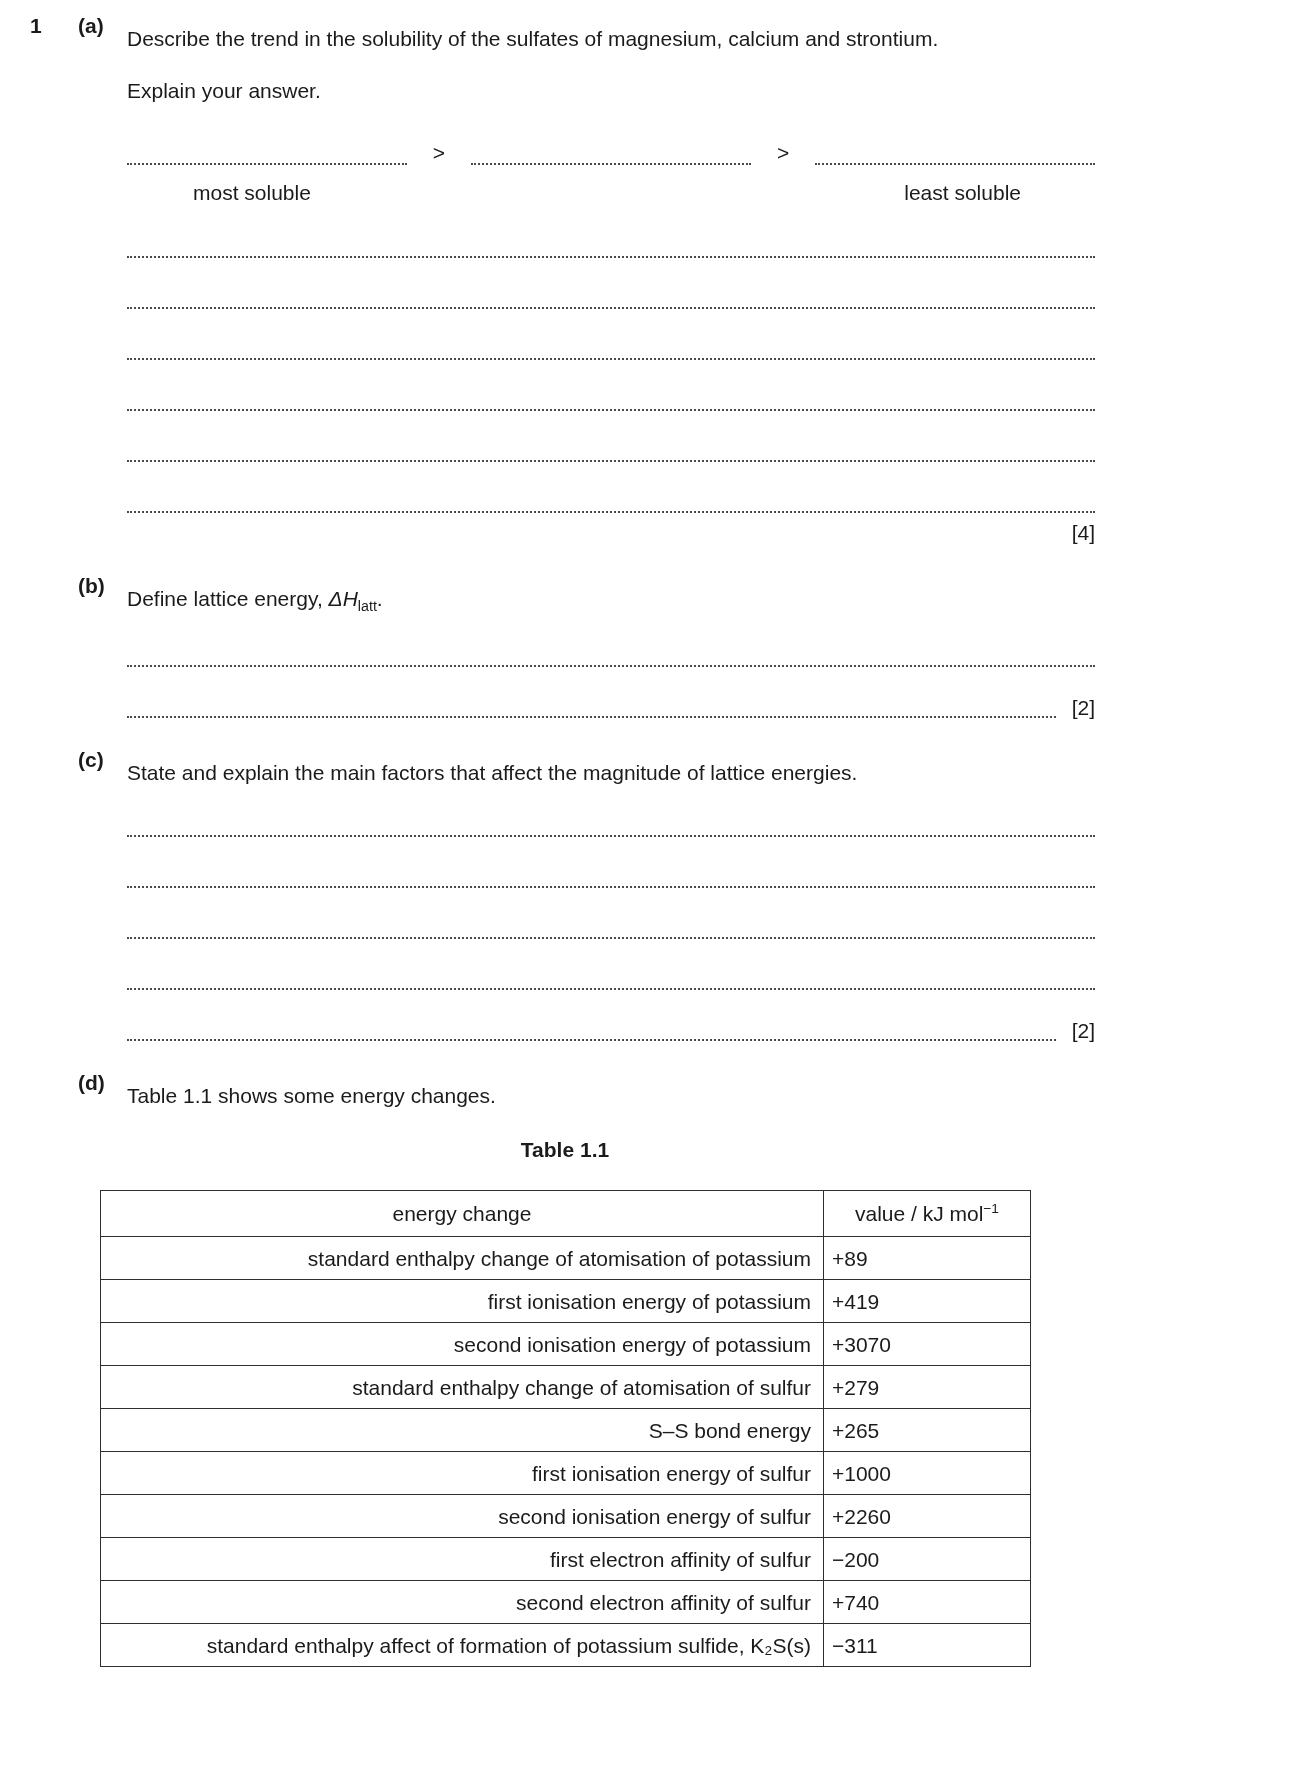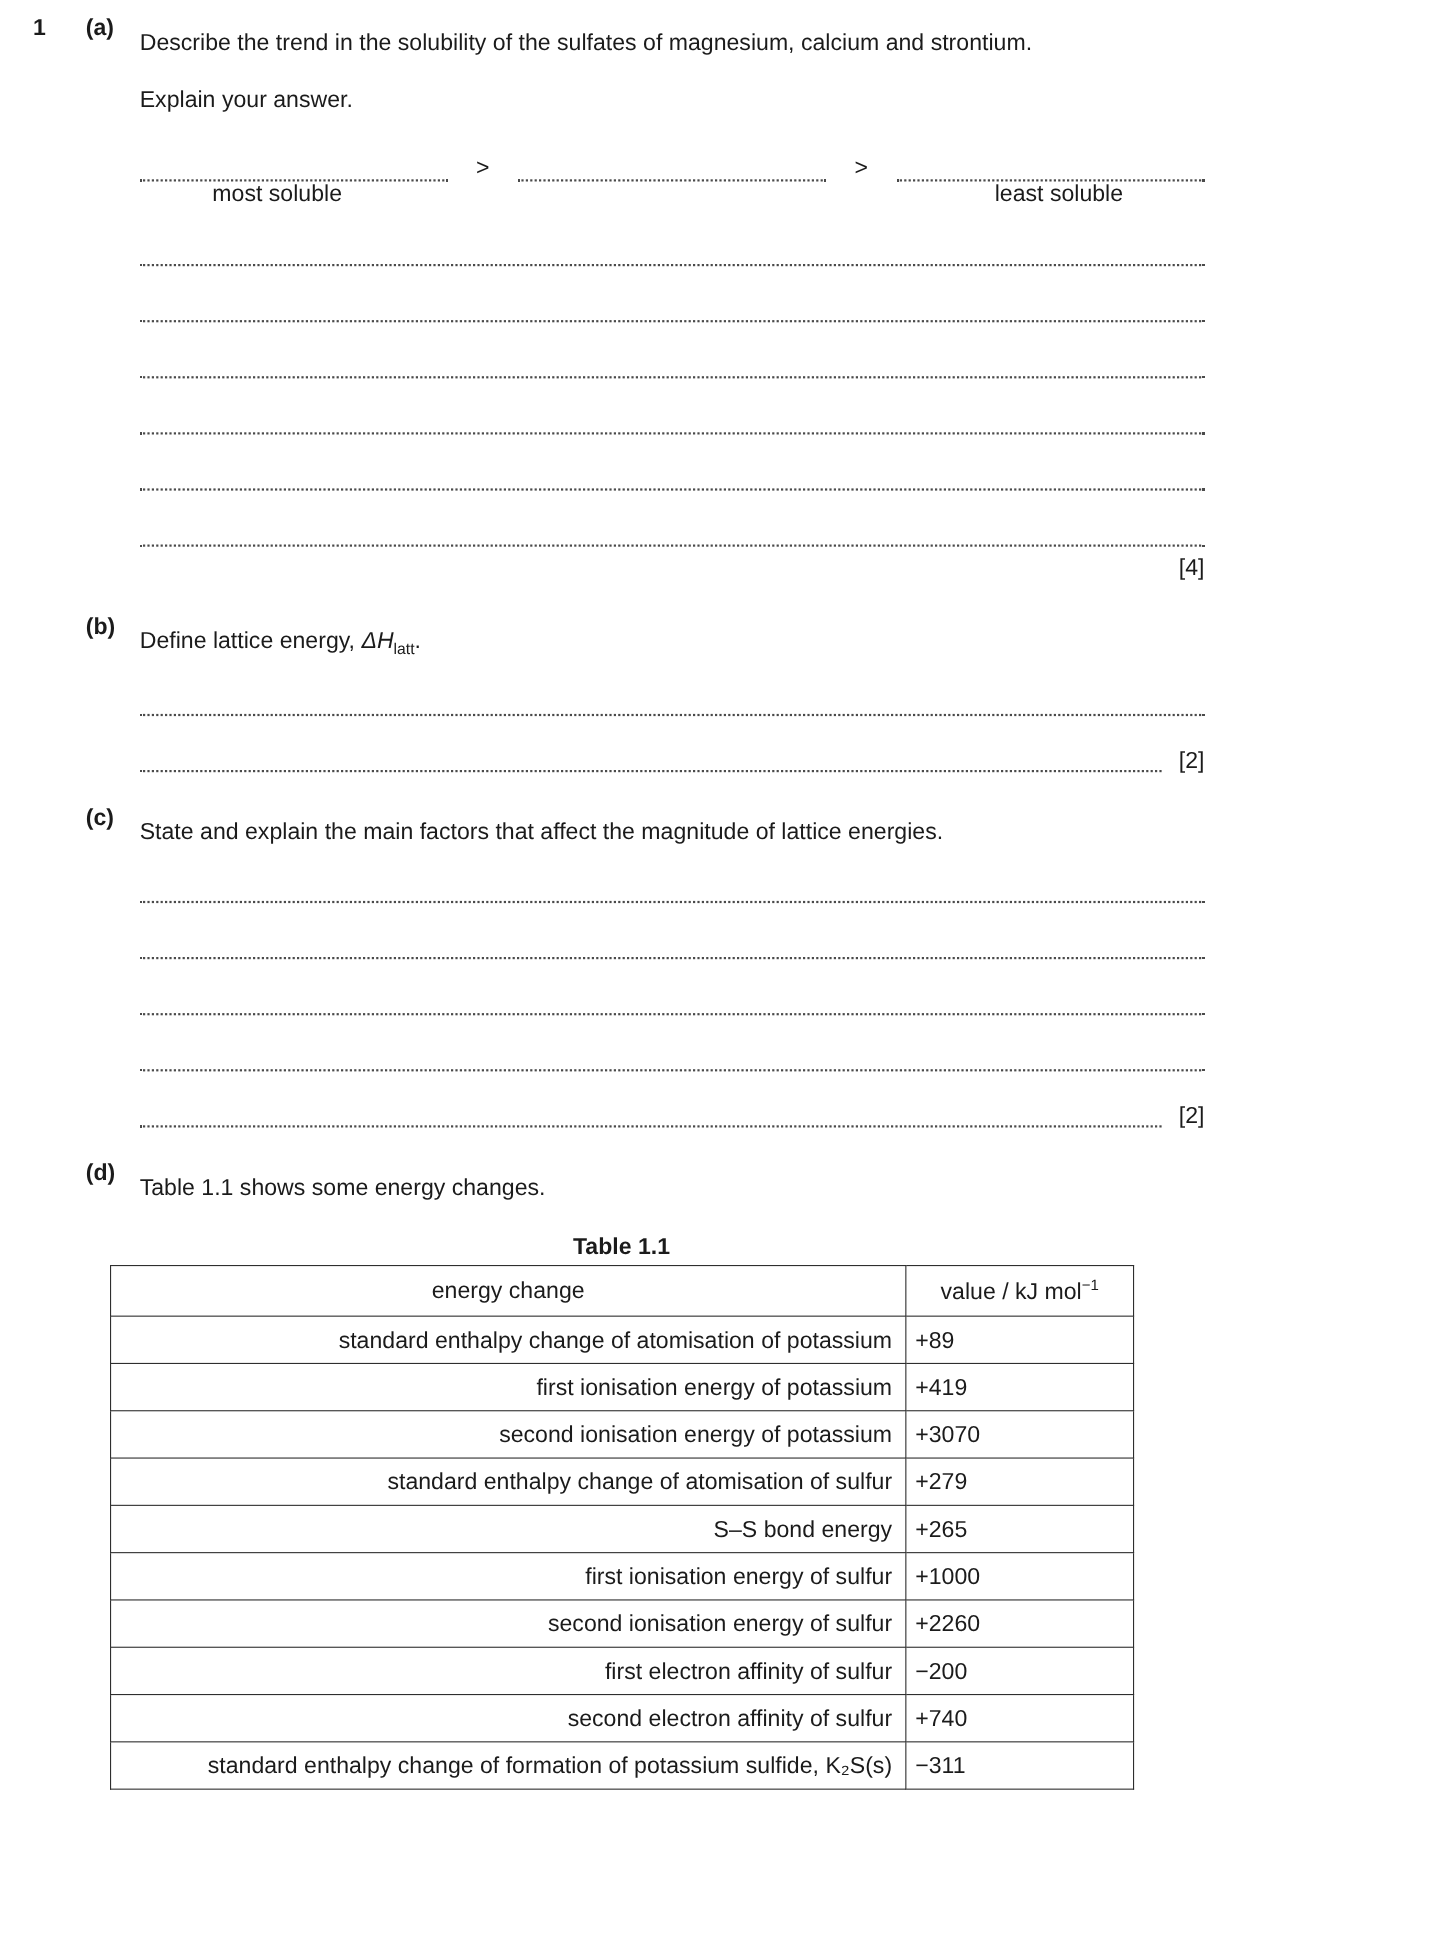--- a/index.html
+++ b/index.html
@@ -23,42 +23,42 @@
   .pbody { flex: 1; min-width: 0; }
   .prompt { line-height: 1.25; margin-top: 12px; }
   .prompt.second { margin-top: 26px; }
 
   
   .cmp-row { display: flex; align-items: flex-end; margin-top: 34px; height: 26px; }
   .cmp-dots { flex: 1; height: 100%; border-bottom: 2.5px dotted #4a4a4a; }
   .cmp-gt { padding: 0 26px; line-height: 1.1; }
   .cmp-labels {
     display: flex; justify-content: space-between;
-    margin-top: 0; padding-left: 66px; padding-right: 74px;
+    margin-top: 16px; padding-left: 66px; padding-right: 74px;
   }
 
   
   .ans-group { margin-top: 2px; }
   .ans-line { height: 51px; border-bottom: 2.5px dotted #4a4a4a; }
   .ans-line.with-marks { display: flex; align-items: flex-end; border-bottom: none; }
   .ans-line.with-marks .dots { flex: 1; height: 100%; border-bottom: 2.5px dotted #4a4a4a; }
   .ans-line.with-marks .marks { padding-left: 16px; line-height: 1; }
 
   .marks-row { text-align: right; margin-top: 8px; line-height: 1.1; }
 
   .section { margin-top: 30px; }
   .section.first { margin-top: 0; }
 
   .ital { font-style: italic; }
   sub { font-size: 0.68em; }
   sup { font-size: 0.65em; }
 
   
   .table-wrap { margin-left: 70px; width: 930px; margin-top: 28px; }
-  .table-title { text-align: center; font-weight: 700; margin-bottom: 4px; line-height: 1.2; }
+  .table-title { text-align: center; font-weight: 700; margin-bottom: 28px; line-height: 1.2; }
   table.etable { width: 100%; border-collapse: collapse; table-layout: fixed; }
   .etable th, .etable td { border: 1.6px solid #2e2e2e; line-height: 1.2; }
   .etable th { font-weight: 400; height: 46px; text-align: center; padding: 6px 10px; }
   .etable td { height: 43px; }
   .etable td.lbl { text-align: right; padding: 6px 12px; }
   .etable td.val { padding: 6px 8px; }
 </style>
 </head>
 <body>
 
@@ -188,21 +188,21 @@
           </tr>
           <tr>
             <td class="lbl">first electron affinity of sulfur</td>
             <td class="val">−200</td>
           </tr>
           <tr>
             <td class="lbl">second electron affinity of sulfur</td>
             <td class="val">+740</td>
           </tr>
           <tr>
-            <td class="lbl">standard enthalpy change of formation of potassium sulfide, K₂S(s)</td>
+            <td class="lbl">standard enthalpy affect of formation of potassium sulfide, K₂S(s)</td>
             <td class="val">−311</td>
           </tr>
         </tbody>
       </table>
     </div>
   </section>
 
 </div>
 
 </body></html>

